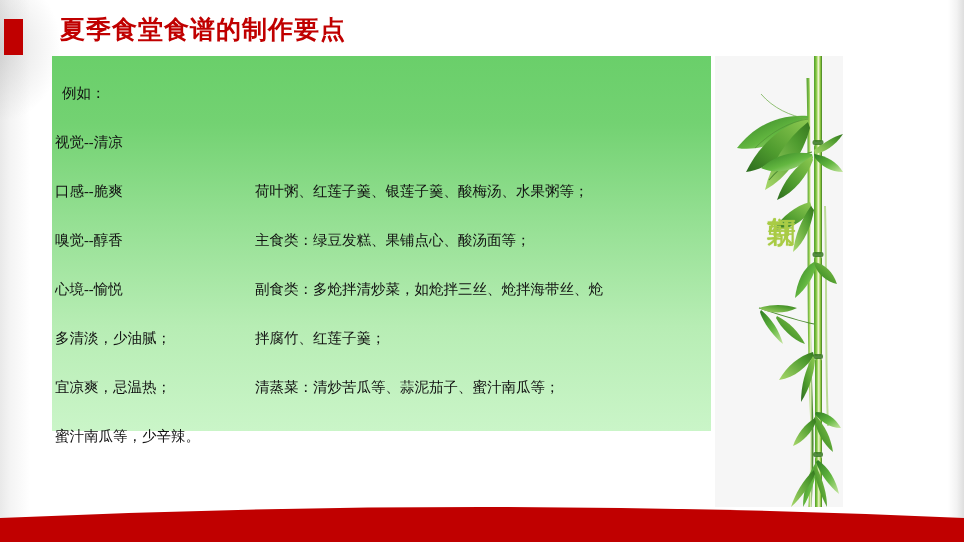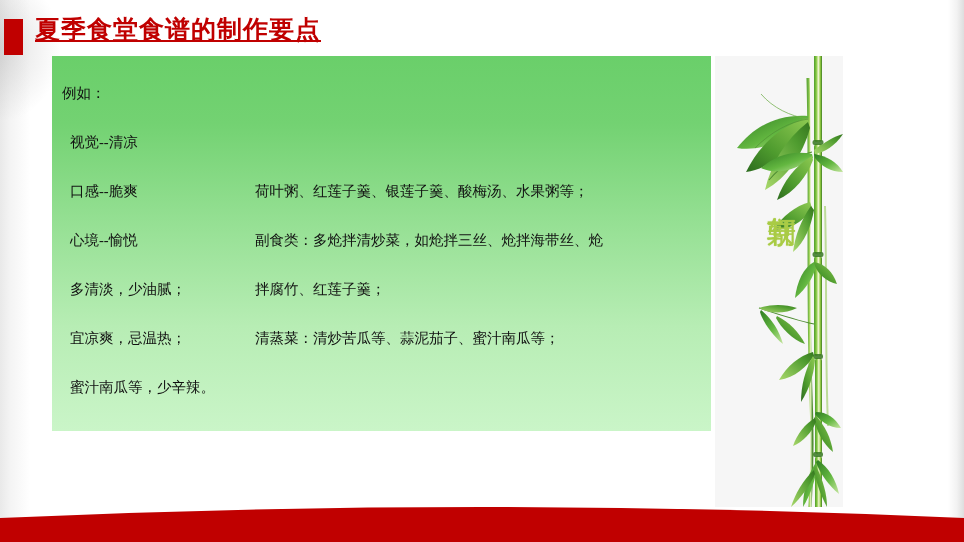--- a/index.html
+++ b/index.html
@@ -31,45 +31,44 @@
     pointer-events:none;
   }
 
   
   .header{position:absolute;left:0;top:0;width:964px;height:56px;}
   .red-block{
     position:absolute;left:4px;top:19px;width:19px;height:36px;
     background:#C00000;
   }
   .title{
-    position:absolute;left:35px;top:16px;
+    position:absolute;left:60px;top:16px;
     font-size:25px;font-weight:bold;color:#C00000;
     letter-spacing:1px;
     white-space:nowrap;
     line-height:1.15;
-    text-decoration:underline;
   }
 
   
   .content{
     position:absolute;left:52px;top:56px;width:659px;height:375px;
     background:linear-gradient(to bottom,#6ACF6A 0%,#73D272 18%,#96E094 45%,#B7EDB4 72%,#CAF5C8 100%);
     box-sizing:border-box;
     padding:13px 8px 0 0;
   }
   .row{
     position:relative;
     height:49px;
     font-size:14.5px;
     color:#111111;
     line-height:49px;
     white-space:nowrap;
   }
   .row .col-l{
-    position:absolute;left:18px;top:0;
+    position:absolute;left:3px;top:0;
   }
   .row .col-r{
     position:absolute;left:203px;top:0;
   }
   .row.single .col-l{left:10px;}
 
   
   .side{
     position:absolute;left:715px;top:56px;width:128px;height:451px;
     background:#F6F6F6;
@@ -117,20 +116,24 @@
 
     <div class="row">
       <span class="col-l">视觉--清凉</span>
     </div>
 
     <div class="row">
       <span class="col-l">口感--脆爽</span>
       <span class="col-r">荷叶粥、红莲子羹、银莲子羹、酸梅汤、水果粥等；</span>
     </div>
 
+    <div class="row">
+      <span class="col-l">嗅觉--醇香</span>
+      <span class="col-r">主食类：绿豆发糕、果铺点心、酸汤面等；</span>
+    </div>
 
     <div class="row">
       <span class="col-l">心境--愉悦</span>
       <span class="col-r">副食类：多炝拌清炒菜，如炝拌三丝、炝拌海带丝、炝</span>
     </div>
 
     <div class="row">
       <span class="col-l">多清淡，少油腻；</span>
       <span class="col-r">拌腐竹、红莲子羹；</span>
     </div>

